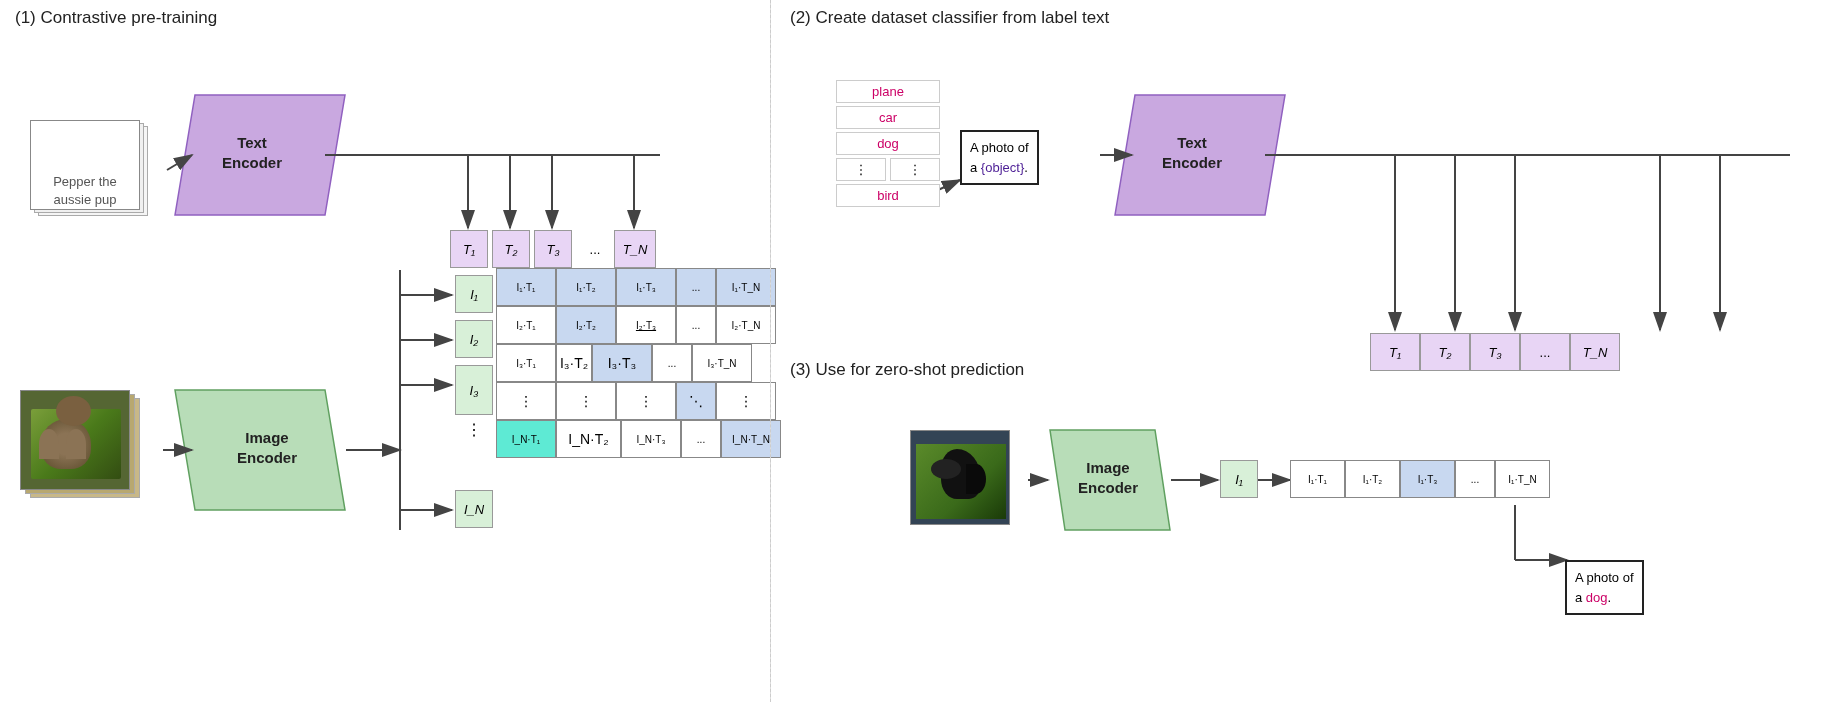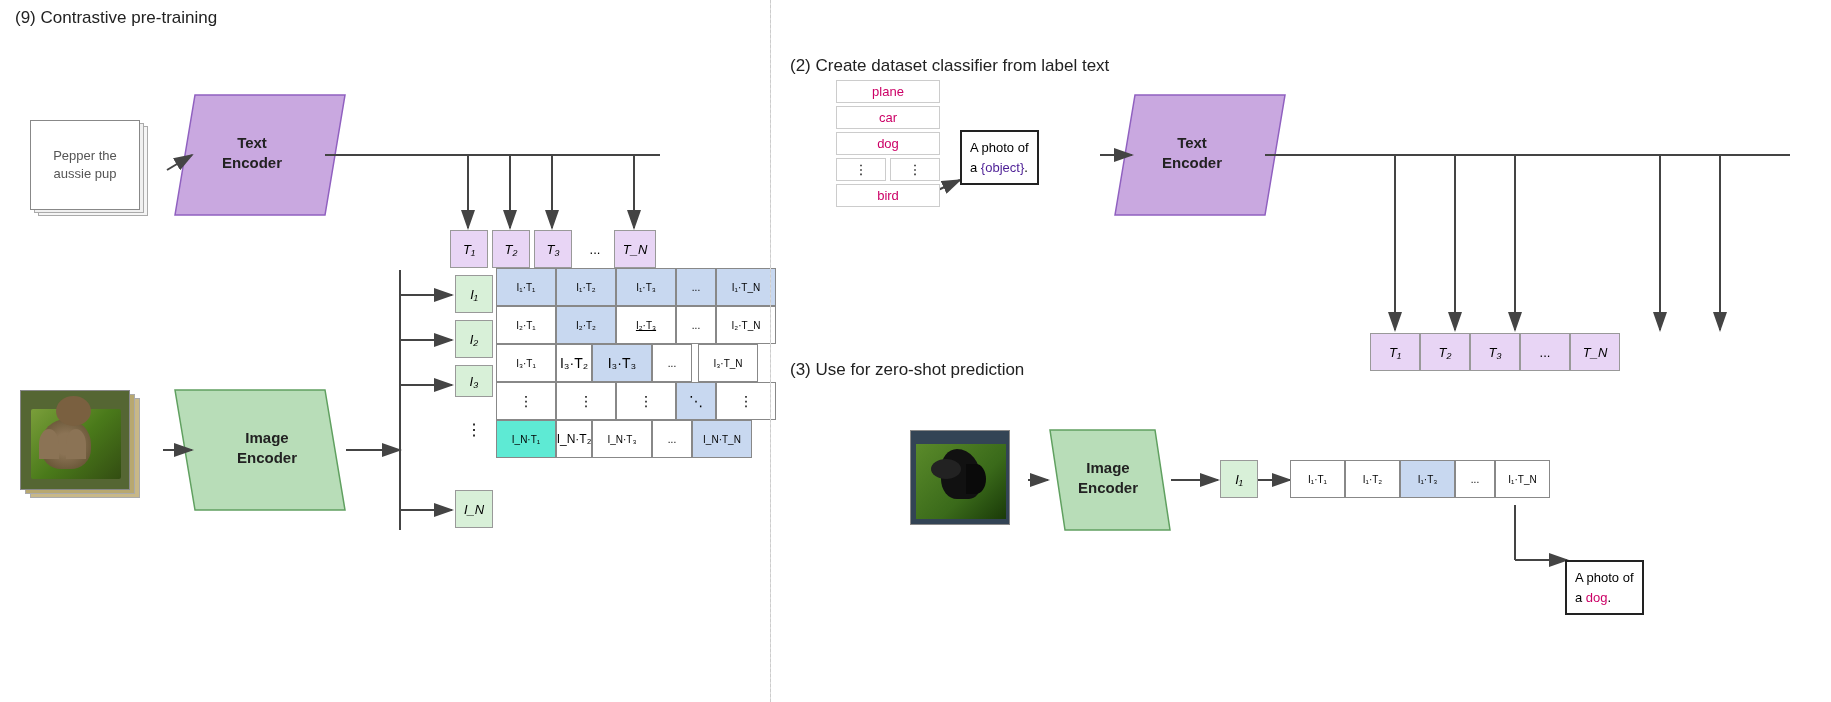--- a/index.html
+++ b/index.html
@@ -132,30 +132,30 @@
     <line x1="1515" y1="505" x2="1515" y2="560" stroke="#444" stroke-width="2"></line>
     <line x1="1515" y1="560" x2="1567" y2="560" stroke="#444" stroke-width="2" marker-end="url(#arrowhead)"></line>
 
     <defs>
       <marker id="arrowhead" markerWidth="10" markerHeight="7" refX="9" refY="3.5" orient="auto">
         <polygon points="0 0, 10 3.5, 0 7" fill="#444"></polygon>
       </marker>
     </defs>
   </svg>
 
-  <div class="section-title" style="left:15px;top:8px;">(9) Contrastive pre-training</div>
-  <div class="section-title" style="left:790px;top:8px;margin-top:48px;">(2) Create dataset classifier from label text</div>
+  <div class="section-title" style="left:15px;top:8px;">(1) Contrastive pre-training</div>
+  <div class="section-title" style="left:790px;top:8px;">(2) Create dataset classifier from label text</div>
   <div class="section-title" style="left:790px;top:360px;">(3) Use for zero-shot prediction</div>
 
   <div class="stacked-item" style="left:30px;top:120px;">
 
     <div style="position:absolute;left:8px;top:6px;width:110px;height:90px;border:1px solid #aaa;background:#f5f5f5;"></div>
     <div style="position:absolute;left:4px;top:3px;width:110px;height:90px;border:1px solid #aaa;background:#f0f0f0;"></div>
 
-    <div style="position:absolute;left:0;top:0;width:110px;height:90px;border:1.5px solid #888;background:#fff;display:flex;align-items:center;justify-content:center;font-size:13px;color:#555;text-align:center;line-height:1.4;">
+    <div style="position:absolute;left:0;top:0;width:110px;height:90px;border:1.5px solid #888;background:#fff;display:flex;align-items:flex-end;justify-content:center;font-size:13px;color:#555;text-align:center;line-height:1.4;">
       <span style="white-space:pre-line;">Pepper the
 aussie pup</span>
     </div>
   </div>
 
   <div class="stacked-item" style="left:20px;top:390px;">
 
     <div style="position:absolute;left:10px;top:8px;width:110px;height:100px;border:1px solid #aaa;background:#c8b888;"></div>
     <div style="position:absolute;left:5px;top:4px;width:110px;height:100px;border:1px solid #aaa;background:#b8a870;"></div>
 
@@ -176,21 +176,21 @@
   <div style="position:absolute;left:534px;top:230px;width:38px;height:38px;border:1px solid #999;background:#e8d5f5;display:flex;align-items:center;justify-content:center;font-size:13px;font-style:italic;">T₃</div>
 
   <div style="position:absolute;left:576px;top:230px;width:38px;height:38px;display:flex;align-items:center;justify-content:center;font-size:13px;">...</div>
 
   <div style="position:absolute;left:614px;top:230px;width:42px;height:38px;border:1px solid #999;background:#e8d5f5;display:flex;align-items:center;justify-content:center;font-size:13px;font-style:italic;">T_N</div>
 
   <div style="position:absolute;left:455px;top:275px;width:38px;height:38px;border:1px solid #999;background:#d8f0d8;display:flex;align-items:center;justify-content:center;font-size:13px;font-style:italic;">I₁</div>
 
   <div style="position:absolute;left:455px;top:320px;width:38px;height:38px;border:1px solid #999;background:#d8f0d8;display:flex;align-items:center;justify-content:center;font-size:13px;font-style:italic;">I₂</div>
 
-  <div style="position:absolute;left:455px;top:365px;width:38px;height:32px;border:1px solid #999;background:#d8f0d8;display:flex;align-items:center;justify-content:center;font-size:13px;font-style:italic;">I₃</div>
+  <div style="position:absolute;left:455px;top:365px;width:38px;height:50px;border:1px solid #999;background:#d8f0d8;display:flex;align-items:center;justify-content:center;font-size:13px;font-style:italic;">I₃</div>
 
   <div style="position:absolute;left:455px;top:410px;width:38px;height:38px;display:flex;align-items:center;justify-content:center;font-size:16px;">⋮</div>
 
   <div style="position:absolute;left:455px;top:490px;width:38px;height:38px;border:1px solid #999;background:#d8f0d8;display:flex;align-items:center;justify-content:center;font-size:13px;font-style:italic;">I_N</div>
 
   <div style="position:absolute;left:496px;top:268px;">
 
     <div style="display:flex;">
       <div style="width:60px;height:38px;border:1px solid #888;background:#c8d8f0;display:flex;align-items:center;justify-content:center;font-size:10px;">I₁·T₁</div>
       <div style="width:60px;height:38px;border:1px solid #888;background:#c8d8f0;display:flex;align-items:center;justify-content:center;font-size:10px;">I₁·T₂</div>
@@ -205,34 +205,34 @@
       <div style="width:60px;height:38px;border:1px solid #888;background:#fff;display:flex;align-items:center;justify-content:center;font-size:10px;text-decoration:underline;">I₂·T₃</div>
       <div style="width:40px;height:38px;border:1px solid #888;background:#fff;display:flex;align-items:center;justify-content:center;font-size:10px;">...</div>
       <div style="width:60px;height:38px;border:1px solid #888;background:#fff;display:flex;align-items:center;justify-content:center;font-size:10px;">I₂·T_N</div>
     </div>
 
     <div style="display:flex;">
       <div style="width:60px;height:38px;border:1px solid #888;background:#fff;display:flex;align-items:center;justify-content:center;font-size:10px;">I₃·T₁</div>
       <div style="width:36px;height:38px;border:1px solid #888;background:#fff;display:flex;align-items:center;justify-content:center;font-size:14px;">I₃·T₂</div>
       <div style="width:60px;height:38px;border:1px solid #888;background:#c8d8f0;display:flex;align-items:center;justify-content:center;font-size:14px;">I₃·T₃</div>
       <div style="width:40px;height:38px;border:1px solid #888;background:#fff;display:flex;align-items:center;justify-content:center;font-size:10px;">...</div>
-      <div style="width:60px;height:38px;border:1px solid #888;background:#fff;display:flex;align-items:center;justify-content:center;font-size:10px;margin-left:6px;">I₃·T_N</div>
+      <div style="width:60px;height:38px;border:1px solid #888;background:#fff;display:flex;align-items:center;justify-content:center;font-size:10px;">I₃·T_N</div>
     </div>
 
     <div style="display:flex;">
       <div style="width:60px;height:38px;border:1px solid #888;background:#fff;display:flex;align-items:center;justify-content:center;font-size:14px;">⋮</div>
       <div style="width:60px;height:38px;border:1px solid #888;background:#fff;display:flex;align-items:center;justify-content:center;font-size:14px;">⋮</div>
       <div style="width:60px;height:38px;border:1px solid #888;background:#fff;display:flex;align-items:center;justify-content:center;font-size:14px;">⋮</div>
       <div style="width:40px;height:38px;border:1px solid #888;background:#c8d8f0;display:flex;align-items:center;justify-content:center;font-size:14px;">⋱</div>
       <div style="width:60px;height:38px;border:1px solid #888;background:#fff;display:flex;align-items:center;justify-content:center;font-size:14px;">⋮</div>
     </div>
 
     <div style="display:flex;">
       <div style="width:60px;height:38px;border:1px solid #888;background:#5eead4;display:flex;align-items:center;justify-content:center;font-size:10px;">I_N·T₁</div>
-      <div style="width:36px;height:38px;border:1px solid #888;background:#fff;display:flex;align-items:center;justify-content:center;font-size:12px;">I_N·T₂</div>
+      <div style="width:65px;height:38px;border:1px solid #888;background:#fff;display:flex;align-items:center;justify-content:center;font-size:14px;">I_N·T₂</div>
       <div style="width:60px;height:38px;border:1px solid #888;background:#fff;display:flex;align-items:center;justify-content:center;font-size:10px;">I_N·T₃</div>
       <div style="width:40px;height:38px;border:1px solid #888;background:#fff;display:flex;align-items:center;justify-content:center;font-size:10px;">...</div>
       <div style="width:60px;height:38px;border:1px solid #888;background:#c8d8f0;display:flex;align-items:center;justify-content:center;font-size:10px;">I_N·T_N</div>
     </div>
   </div>
 
   <div style="position:absolute;left:800px;top:80px;padding-left:36px;">
     <div class="label-item">plane</div>
     <div class="label-item">car</div>
     <div class="label-item">dog</div>

